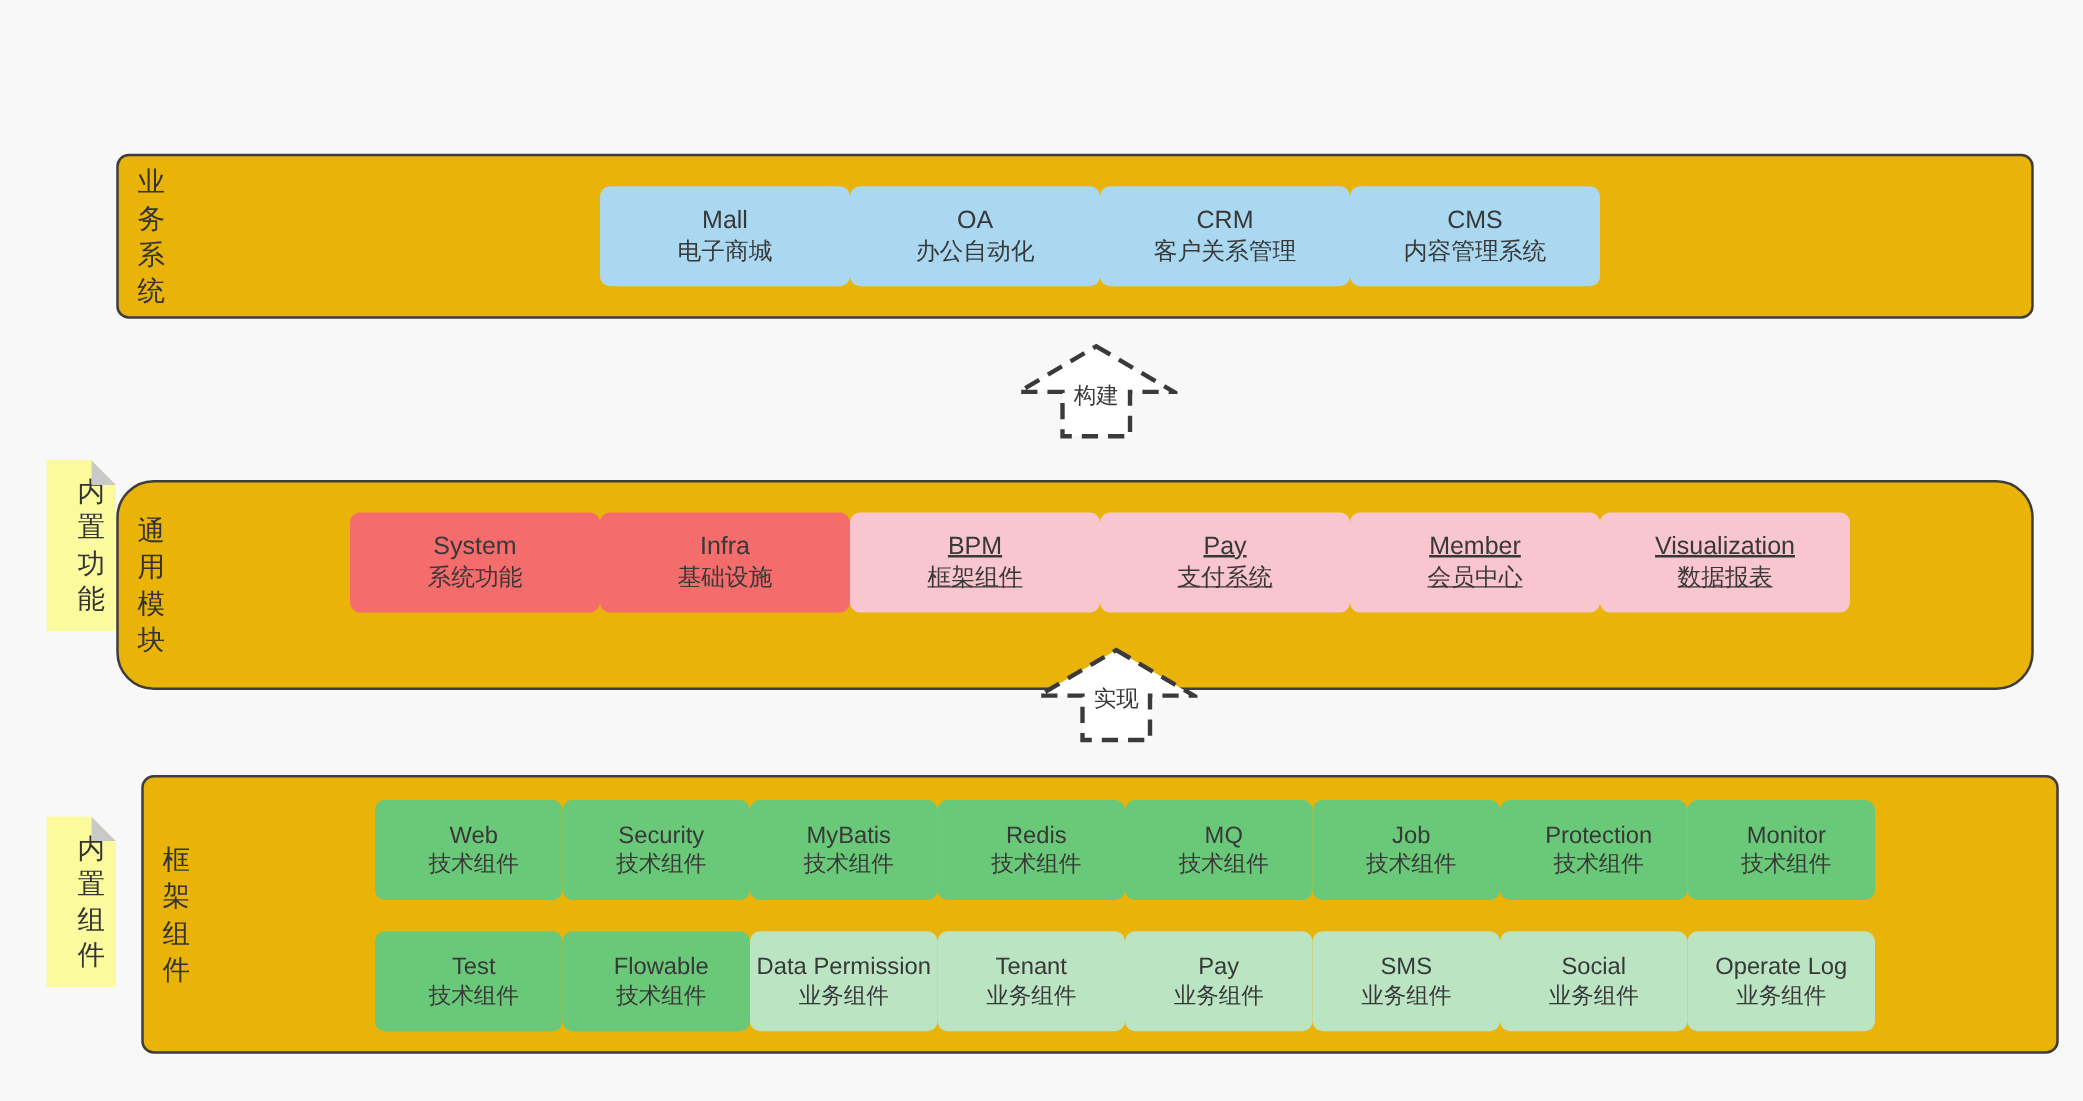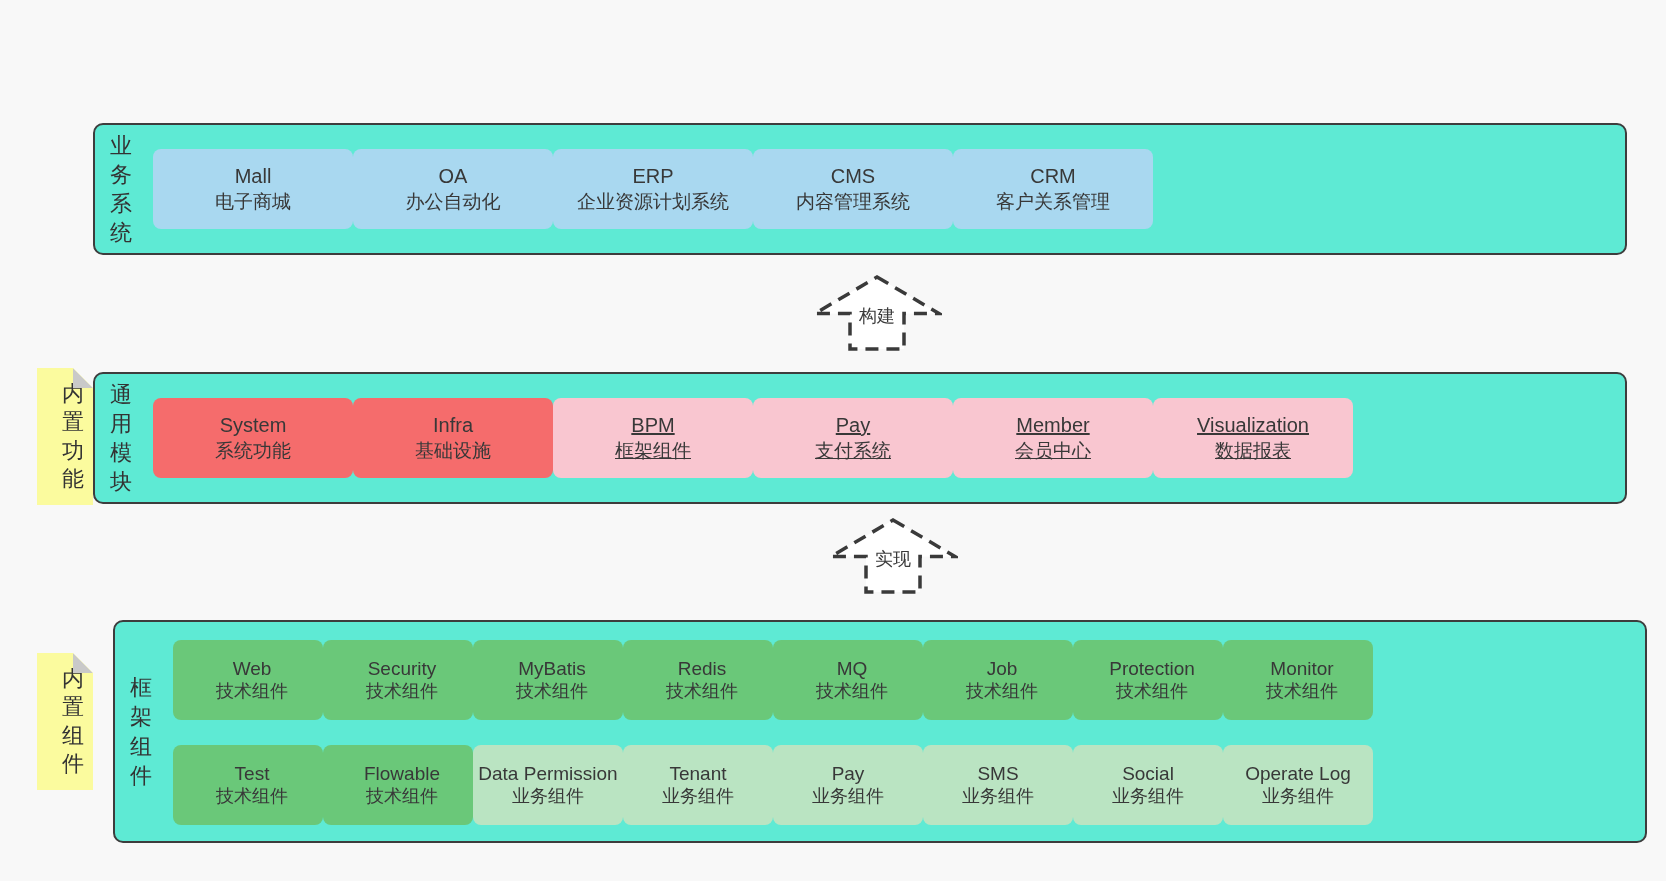--- a/index.html
+++ b/index.html
@@ -5,32 +5,32 @@
   html,body{margin:0;padding:0;}
   body{background:#f8f8f8;}
   .canvas{
     position:relative;width:1666px;height:881px;background:#f8f8f8;
     font-family:"Liberation Sans","DejaVu Sans",sans-serif;color:#383838;
     overflow:hidden;
   }
   
   .layer{
     position:absolute;left:93px;width:1534px;box-sizing:border-box;
-    background:#5eead4;border:2px solid #3d3d3d;border-radius:10px;
+    background:#eab308;border:2px solid #3d3d3d;border-radius:10px;
   }
   #layer-business{top:123px;height:132px;}
-  #layer-modules{top:372px;height:132px;}
+  #layer-modules{top:384px;height:168px;border-radius:30px;}
   #layer-framework{top:620px;height:223px;margin-left:20px;}
   .layer-label{position:absolute;left:13px;top:0;bottom:0;display:flex;align-items:center;}
   .vtext{
     width:1.18em;font-size:22px;line-height:1.32;text-align:center;
     word-break:break-all;color:#333;
   }
   
-  .row{position:absolute;left:58px;right:18px;display:flex;justify-content:flex-start;}
+  .row{position:absolute;left:58px;right:18px;display:flex;justify-content:center;}
   .row-mid{top:24px;}
   .row-1{top:18px;}
   .row-2{top:123px;}
   .box{
     height:80px;border-radius:8px;display:flex;flex-direction:column;
     align-items:center;justify-content:center;text-align:center;
     box-sizing:border-box;padding:2px 4px;
   }
   .box-wide{width:200px;}
   .box-narrow{width:150px;}
@@ -78,30 +78,26 @@
     <div class="row row-mid">
       <div class="box box-wide b-blue">
         <div class="title">Mall</div>
         <div class="sub">电子商城</div>
       </div>
       <div class="box box-wide b-blue">
         <div class="title">OA</div>
         <div class="sub">办公自动化</div>
       </div>
       <div class="box box-wide b-blue">
-        <div class="title">ERP</div>
-        <div class="sub">企业资源计划系统</div>
+        <div class="title">CRM</div>
+        <div class="sub">客户关系管理</div>
       </div>
       <div class="box box-wide b-blue">
         <div class="title">CMS</div>
         <div class="sub">内容管理系统</div>
-      </div>
-      <div class="box box-wide b-blue">
-        <div class="title">CRM</div>
-        <div class="sub">客户关系管理</div>
       </div>
     </div>
   </section>
 
   <div class="arrow" id="arrow-build">
     <svg width="130" height="78" viewBox="0 0 130 78">
       <polygon points="65,3 127,39.5 92,39.5 92,75 38,75 38,39.5 3,39.5" fill="#ffffff" stroke="#3a3a3a" stroke-width="3.5" stroke-dasharray="13,8" stroke-linejoin="miter"></polygon>
       <rect x="41" y="29" width="48" height="27" fill="#ffffff"></rect>
       <text x="65" y="48" text-anchor="middle">构建</text>
     </svg>

